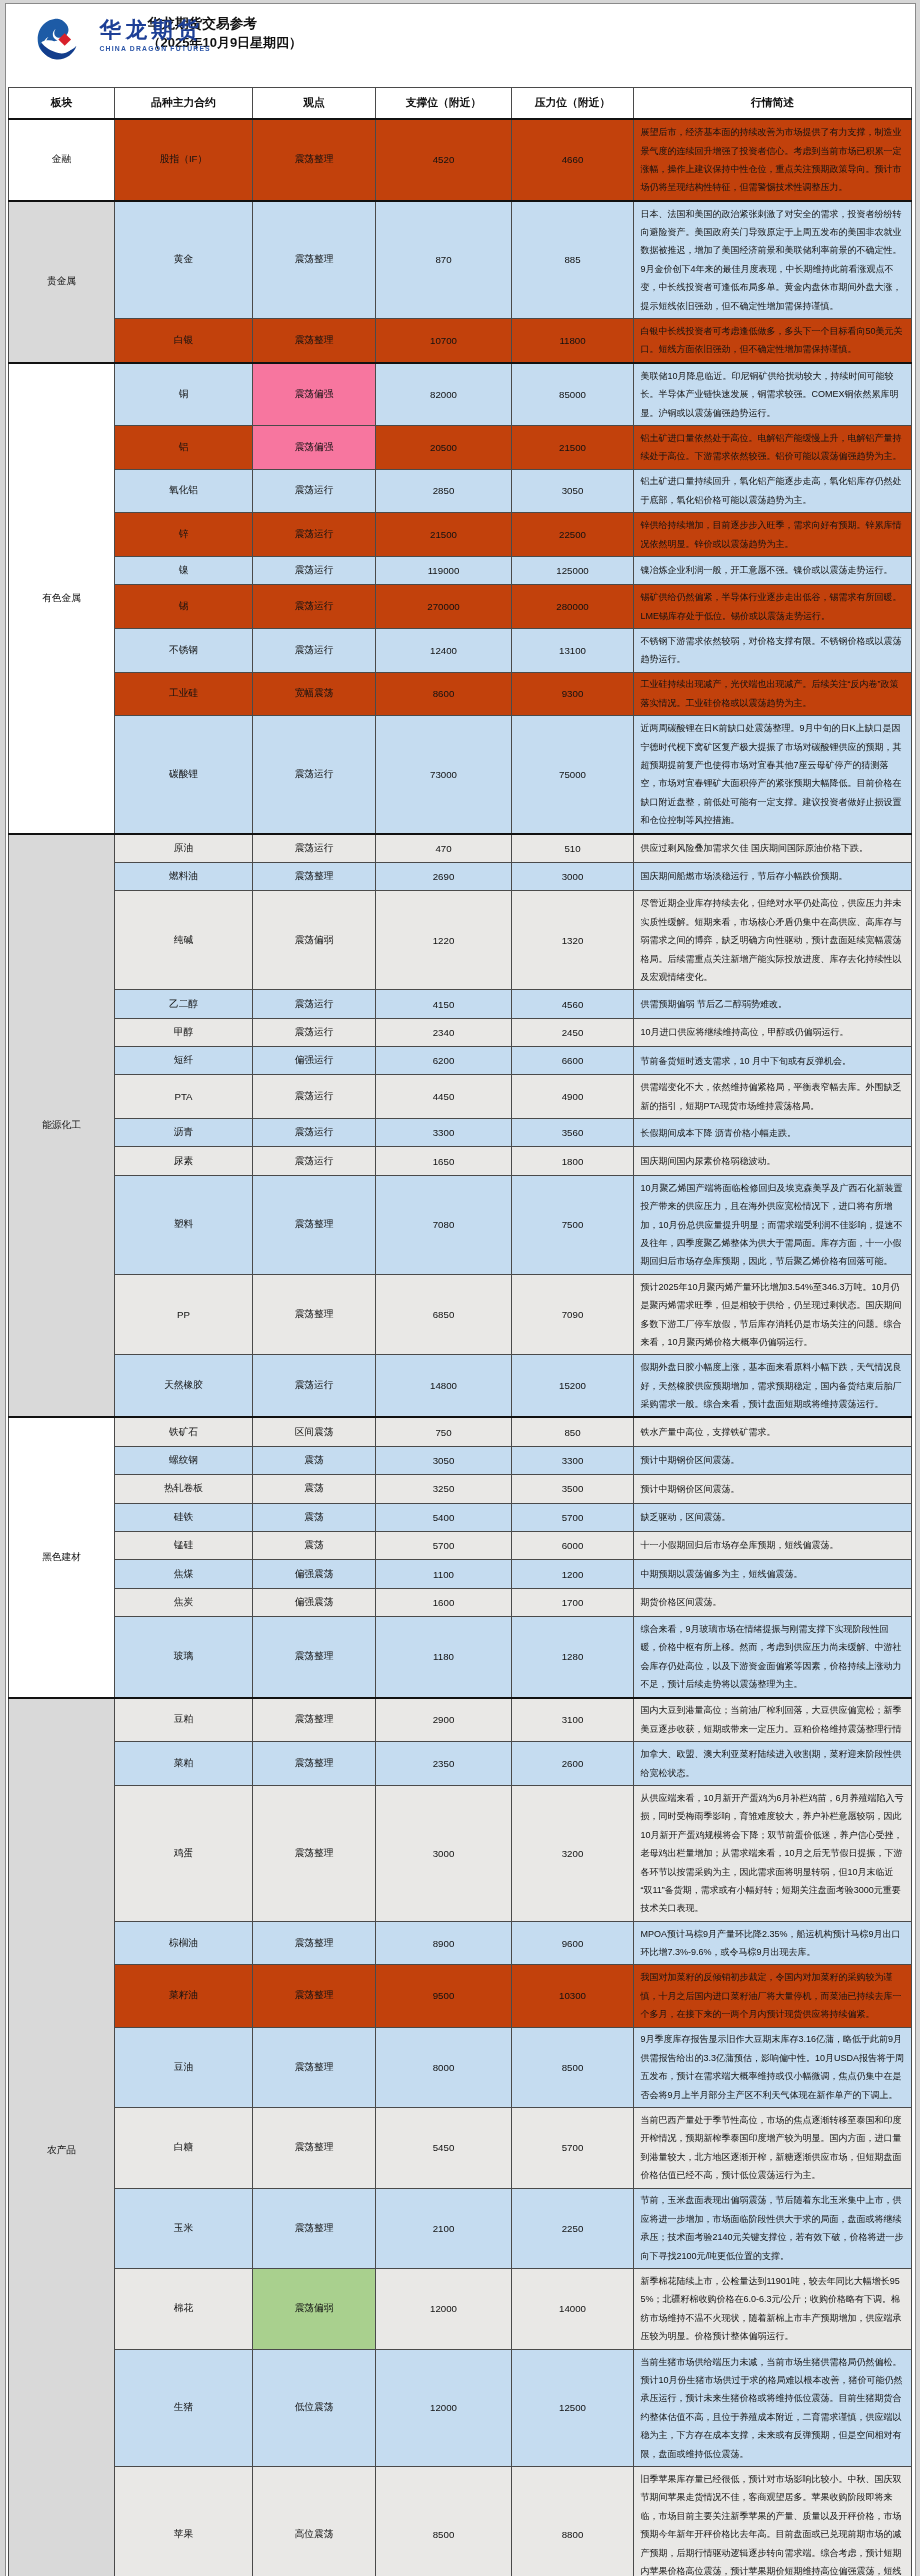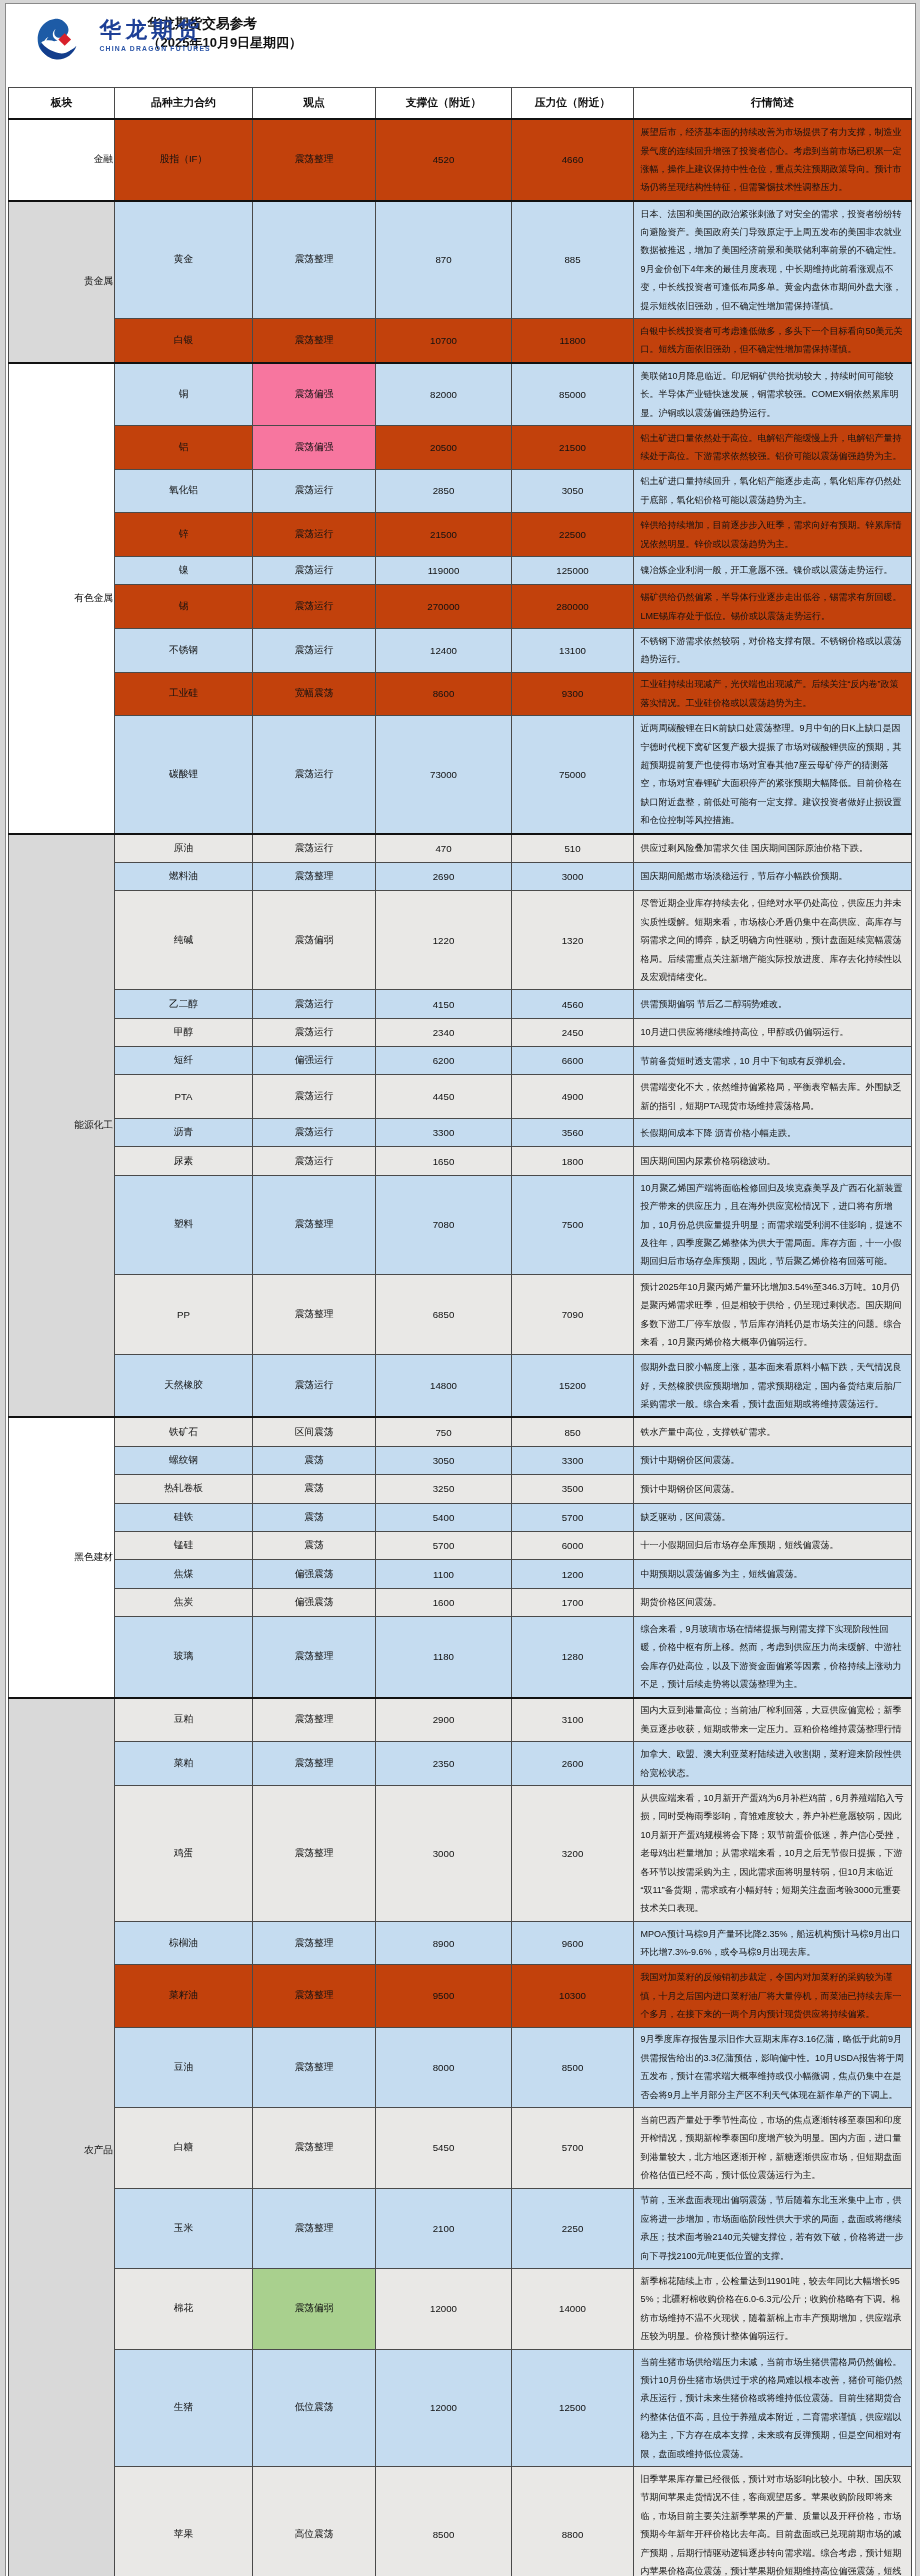--- a/index.html
+++ b/index.html
@@ -16,21 +16,21 @@
   .rep-subtitle{font-size:13px;font-weight:bold;line-height:1.4;}
   .credential{text-align:right;font-size:12.2px;font-weight:bold;padding:4.3px 5.8px 5.8px 0;}
   
   table.ref{border-collapse:collapse;table-layout:fixed;width:903px;margin:0 auto 0 auto;border:1.4px solid #2b2b2b;}
   col.c-sector{width:106px;} col.c-name{width:138px;} col.c-view{width:123px;}
   col.c-sup{width:136px;} col.c-pre{width:122px;} col.c-sum{width:278px;}
   th,td{border:0.7px solid #4a4a4a;vertical-align:middle;word-break:break-all;}
   thead th{background:#fff;font-size:10.8px;font-weight:bold;padding:8px 2.9px;border-bottom:2.2px solid #111;margin-left:23px;}
   td.ctr{text-align:center;font-size:9.7px;padding:7.2px 4.3px;}
   td.summary{font-size:9px;line-height:2.05;text-align:left;padding:2.9px 6.5px;}
-  td.sector{text-align:right;font-size:9.7px;background:#fff;}
+  td.sector{text-align:center;font-size:9.7px;background:#fff;}
   td.sector.g{background:#d9d9d9;}
   tr.tone-blue td{background:#c5dcf0;}
   tr.tone-gray td{background:#e9e8e6;}
   tr.tone-white td{background:#c2410c;}
   tr.tone-blue td.sector,tr.tone-gray td.sector,tr.tone-white td.sector{background:#fff;}
   tr.tone-blue td.sector.g,tr.tone-gray td.sector.g,tr.tone-white td.sector.g{background:#d9d9d9;}
   tr.section-start td{border-top:2.2px solid #111;}
 </style>
 </head>
 <body>

